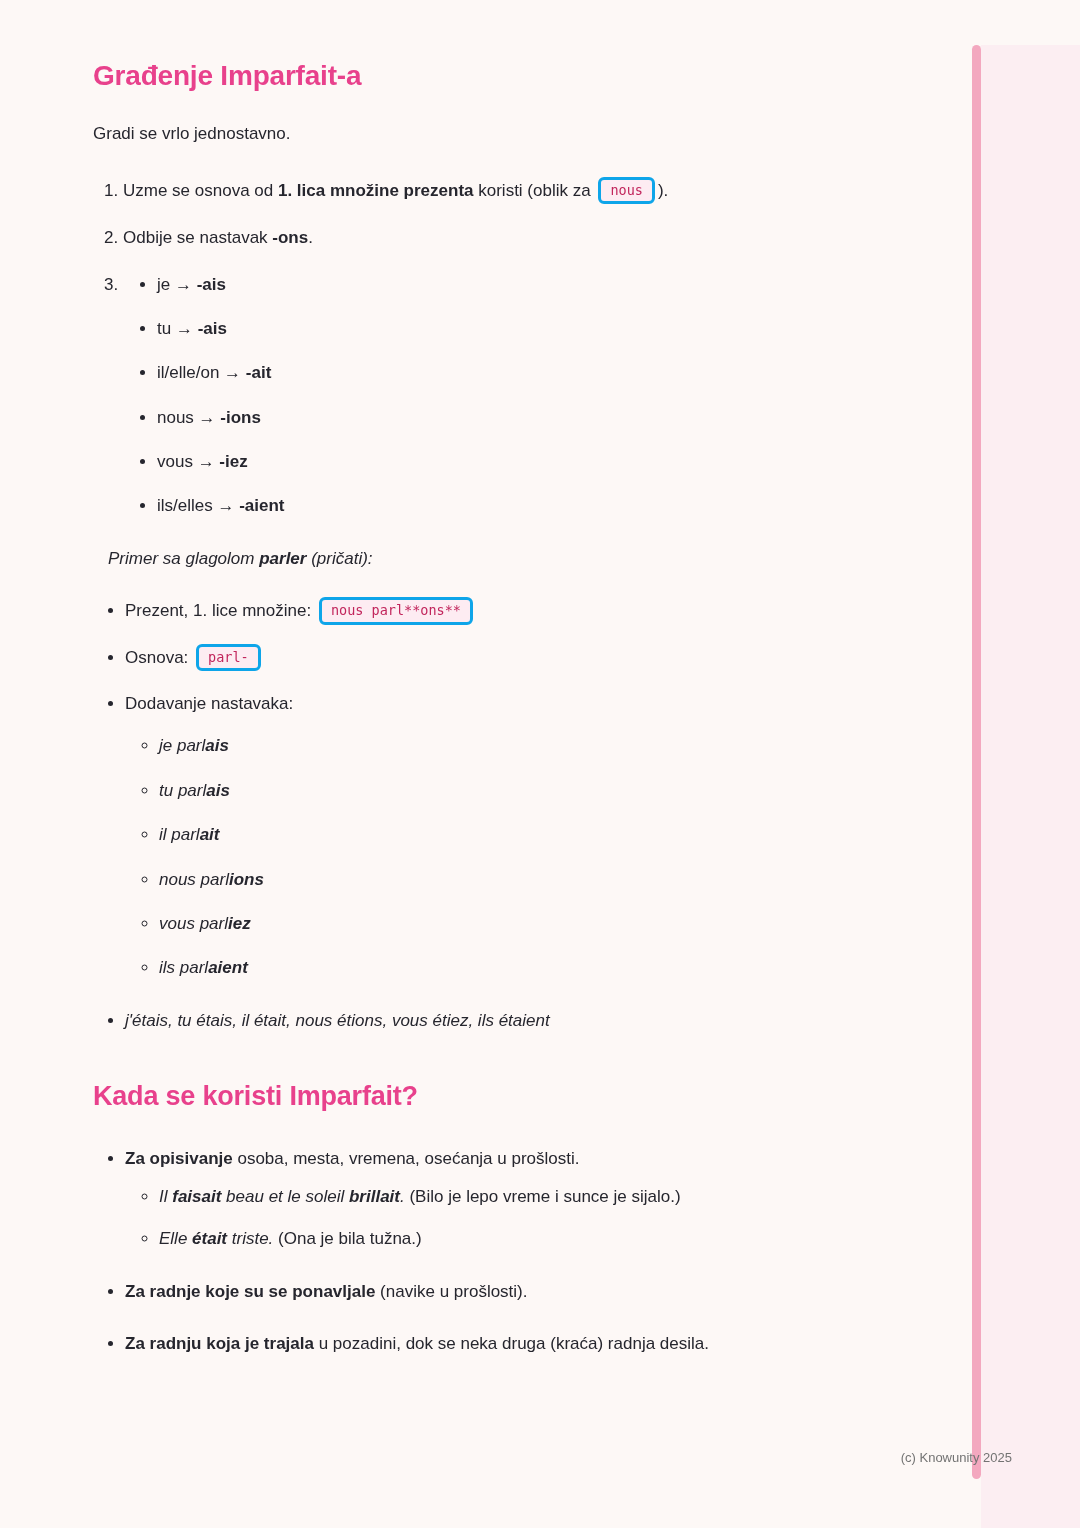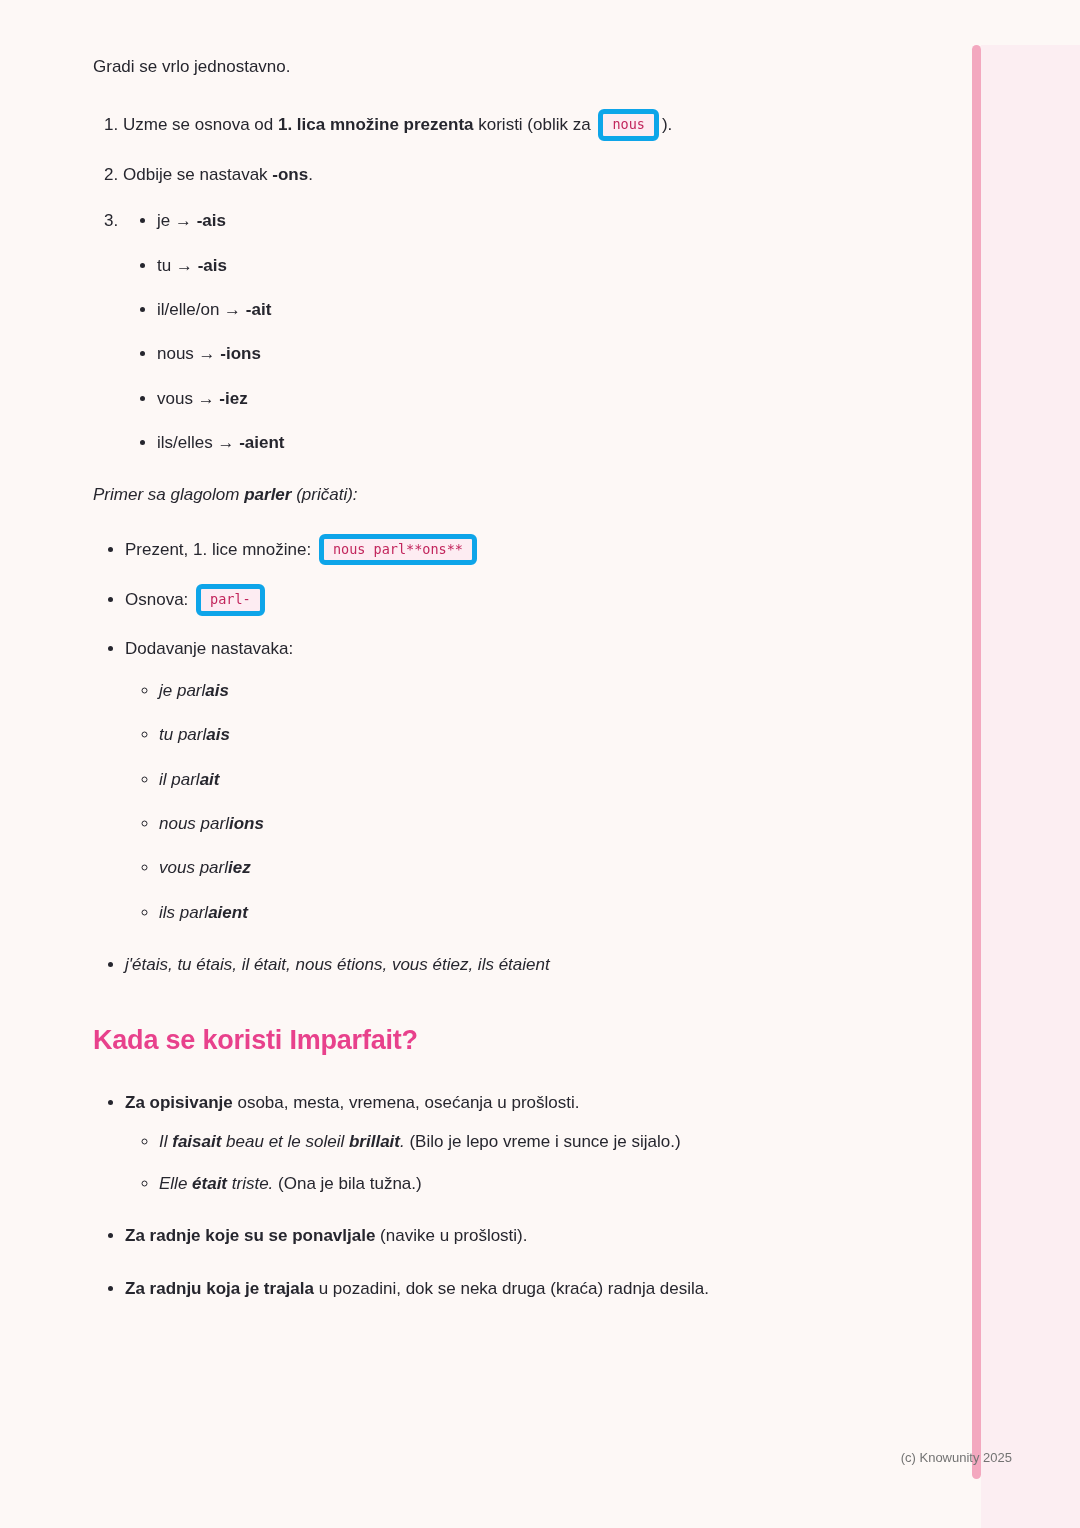--- a/index.html
+++ b/index.html
@@ -35,42 +35,42 @@
   h1.heading { font-size: 28px; margin: 0 0 24px; }
   h2.heading { font-size: 27px; margin: 42px 0 28px; }
 
   .para { margin: 0 0 6px; }
   .chip {
     display: inline-block;
     font-family: "DejaVu Sans Mono", monospace;
     font-size: 13.5px;
     color: #c2255c;
     background: #fdecf2;
-    border: 5px solid #0ea5e9;
+    border: 3px solid #0ea5e9;
     border-radius: 6px;
     padding: 2px 9px;
     line-height: 1.3;
     margin: 0 3px;
     position: relative; top: -1px;
     white-space: pre;
   }
 
   ol.steps { margin: 30px 0 0; padding-left: 30px; }
   ol.steps > li { margin-bottom: 20px; }
 
   ul.disc { list-style-type: disc; }
   ul.circle { list-style-type: circle; }
 
   ul.nested { margin: 16px 0 2px; padding-left: 34px; }
   ul.nested > li { margin-bottom: 18px; }
 
   ul.toplist { margin: 26px 0; padding-left: 32px; }
   ul.toplist > li { margin-bottom: 19px; }
 
-  .example-intro { font-style: italic; margin: 26px 0 0; }
+  .example-intro { font-style: italic; margin: 26px 15px 0; }
   .exception-para { margin: 26px 0 24px; }
   ul.single { margin: 0 0 6px; padding-left: 32px; }
 
   ul.usage { margin: 26px 0 0; padding-left: 32px; }
   ul.usage > li { margin-bottom: 26px; }
   ul.examples { margin: 12px 0 0; padding-left: 34px; }
   ul.examples > li { margin-bottom: 16px; }
 
   .narrow { max-width: 622px; }
   em { font-style: italic; }
@@ -79,20 +79,21 @@
 </style>
 </head>
 <body>
 
 <div class="margin-band"></div>
 <div class="margin-stripe"></div>
 <div class="watermark">(c) Knowunity 2025</div>
 
 <main class="content">
 
+  <h1 class="heading">Građenje Imparfait-a</h1>
 
   <p class="para">Gradi se vrlo jednostavno.</p>
 
   <ol class="steps">
     <li><span>Uzme se osnova od </span><strong>1. lica množine prezenta</strong><span> koristi (oblik za </span><code class="chip">nous</code><span>).</span></li>
     <li><span>Odbije se nastavak </span><strong>-ons</strong><span>.</span></li>
     <li>
       <ul class="disc nested">
         <li><span>je → </span><strong>-ais</strong></li>
         <li><span>tu → </span><strong>-ais</strong></li>

